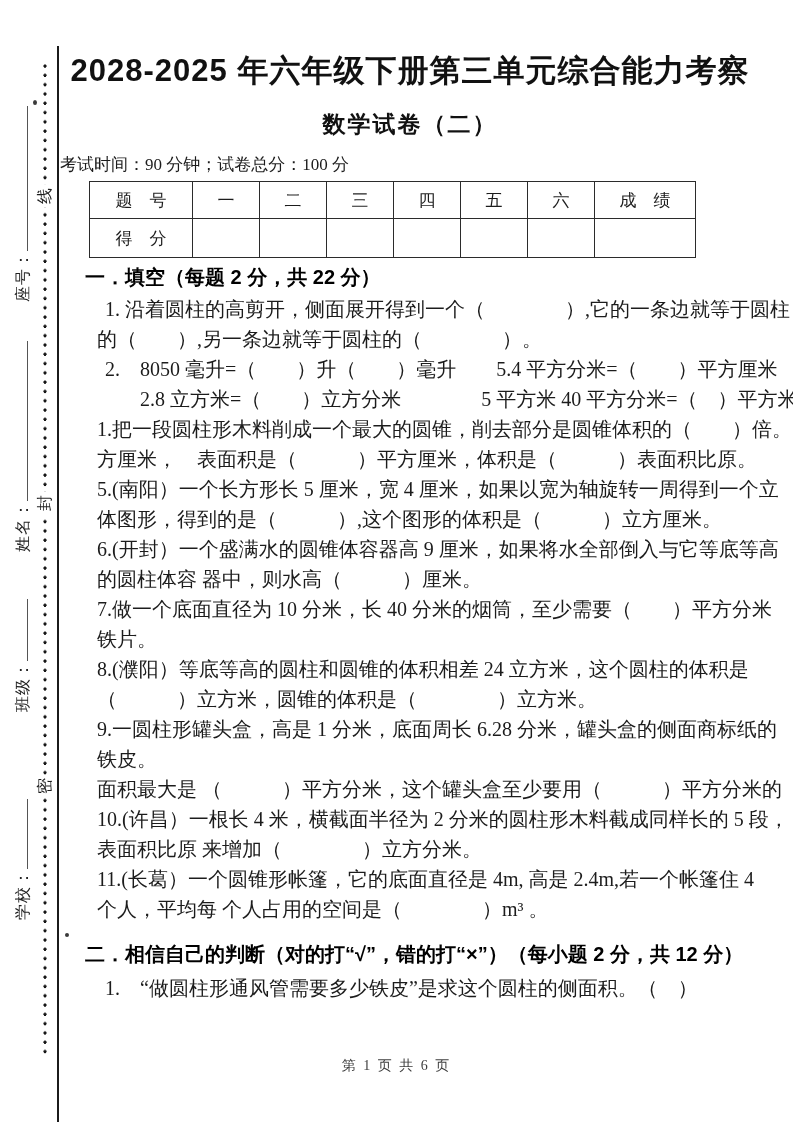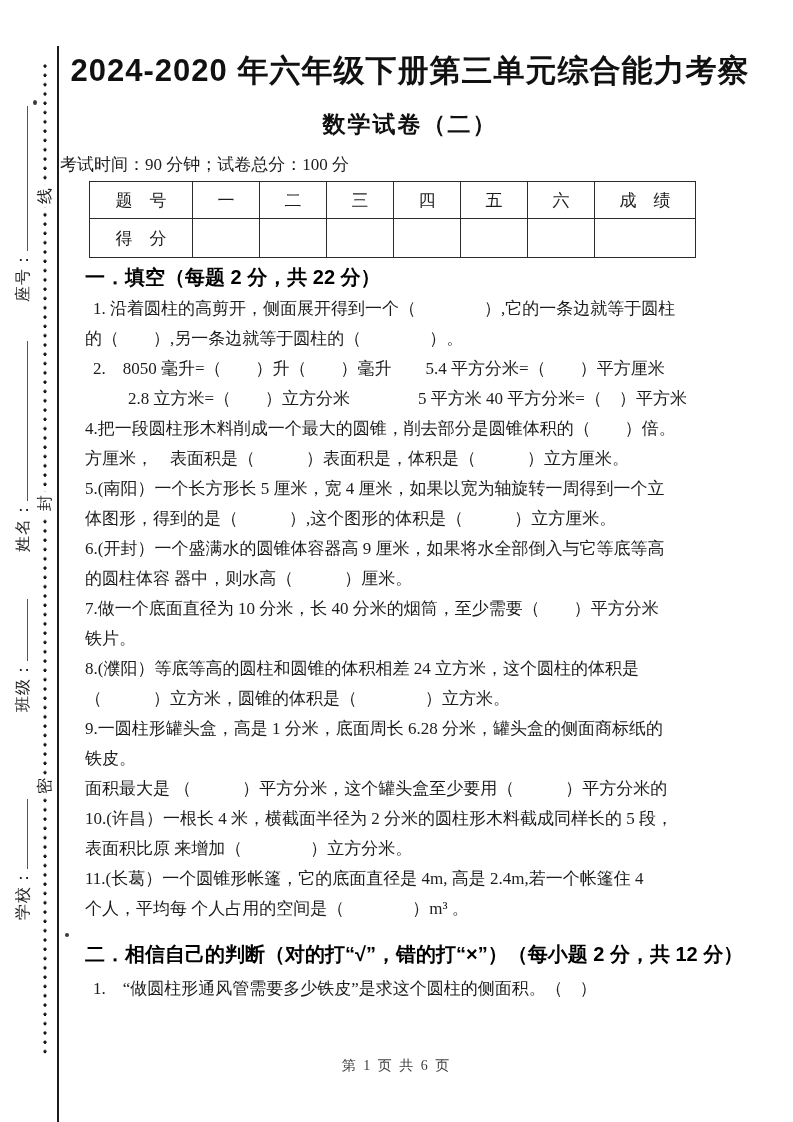--- a/index.html
+++ b/index.html
@@ -63,21 +63,21 @@
   .score-table tr.r2 td { height:38px; }
   .col-label { width:102px; } .col-q { width:66px; } .col-result { width:100px; }
 
   
   .content { position:absolute; left:85px; top:261px; width:665px; }
   .sec-heading {
     font-family:Liberation Sans, sans-serif; font-weight:bold; font-size:20px;
     line-height:33px; color:#000000; white-space:nowrap;
   }
   .sec2-heading { margin-top:12px; line-height:36px; }
-  .q-line { font-size:17px; line-height:30px; white-space:nowrap; color:#1c1c1c; }
+  .q-line { font-size:20px; line-height:30px; white-space:nowrap; color:#1c1c1c;margin-left:12px; }
   .q2-line { line-height:33px; }
   .indent-1 { padding-left:8px; }
   .indent-2 { padding-left:43px; }
 
   
   .page-footer {
     position:absolute; left:0; top:1057px; width:793px; text-align:center;
     font-size:14px; letter-spacing:2px; color:#3c3c3c;
   }
 </style>
@@ -101,21 +101,21 @@
   <div class="margin-field mf-class">
     <span>班级：</span><span class="mf-blank"></span>
   </div>
   <div class="margin-field mf-school">
     <span>学校：</span><span class="mf-blank"></span>
   </div>
 
   <div class="speck speck-a"></div>
   <div class="speck speck-b"></div>
 
-  <div class="title-1">2024-2020 年六年级下册第三单元综合能力考察</div>
+  <div class="title-1">2028-2025 年六年级下册第三单元综合能力考察</div>
   <div class="title-2">数学试卷（二）</div>
   <div class="exam-meta">考试时间：90 分钟；试卷总分：100 分</div>
 
   <table class="score-table">
     <tbody>
         <tr class="r1">
       <td class="col-label">题　号</td>
       <td class="col-q">一</td>
       <td class="col-q">二</td>
       <td class="col-q">三</td>
@@ -136,22 +136,22 @@
     </tr>
   </tbody>
     </table>
 
   <div class="content">
     <div class="sec-heading">一．填空（每题 2 分，共 22 分）</div>
     <div class="q-line indent-1">1. 沿着圆柱的高剪开，侧面展开得到一个（　　　　）,它的一条边就等于圆柱</div>
     <div class="q-line">的（　　）,另一条边就等于圆柱的（　　　　）。</div>
     <div class="q-line indent-1">2.　8050 毫升=（　　）升（　　）毫升　　5.4 平方分米=（　　）平方厘米</div>
     <div class="q-line indent-2">2.8 立方米=（　　）立方分米　　　　5 平方米 40 平方分米=（　）平方米</div>
-    <div class="q-line">4.把一段圆柱形木料削成一个最大的圆锥，削去部分是圆锥体积的（　　）倍。</div>
-    <div class="q-line">方厘米，　表面积是（　　　）表面积是，体积是（　　　）立方厘米。</div>
+    <div class="q-line">1.把一段圆柱形木料削成一个最大的圆锥，削去部分是圆锥体积的（　　）倍。</div>
+    <div class="q-line">方厘米，　表面积是（　　　）平方厘米，体积是（　　　）表面积比原。</div>
     <div class="q-line">5.(南阳）一个长方形长 5 厘米，宽 4 厘米，如果以宽为轴旋转一周得到一个立</div>
     <div class="q-line">体图形，得到的是（　　　）,这个图形的体积是（　　　）立方厘米。</div>
     <div class="q-line">6.(开封）一个盛满水的圆锥体容器高 9 厘米，如果将水全部倒入与它等底等高</div>
     <div class="q-line">的圆柱体容 器中，则水高（　　　）厘米。</div>
     <div class="q-line">7.做一个底面直径为 10 分米，长 40 分米的烟筒，至少需要（　　）平方分米</div>
     <div class="q-line">铁片。</div>
     <div class="q-line">8.(濮阳）等底等高的圆柱和圆锥的体积相差 24 立方米，这个圆柱的体积是</div>
     <div class="q-line">（　　　）立方米，圆锥的体积是（　　　　）立方米。</div>
     <div class="q-line">9.一圆柱形罐头盒，高是 1 分米，底面周长 6.28 分米，罐头盒的侧面商标纸的</div>
     <div class="q-line">铁皮。</div>

